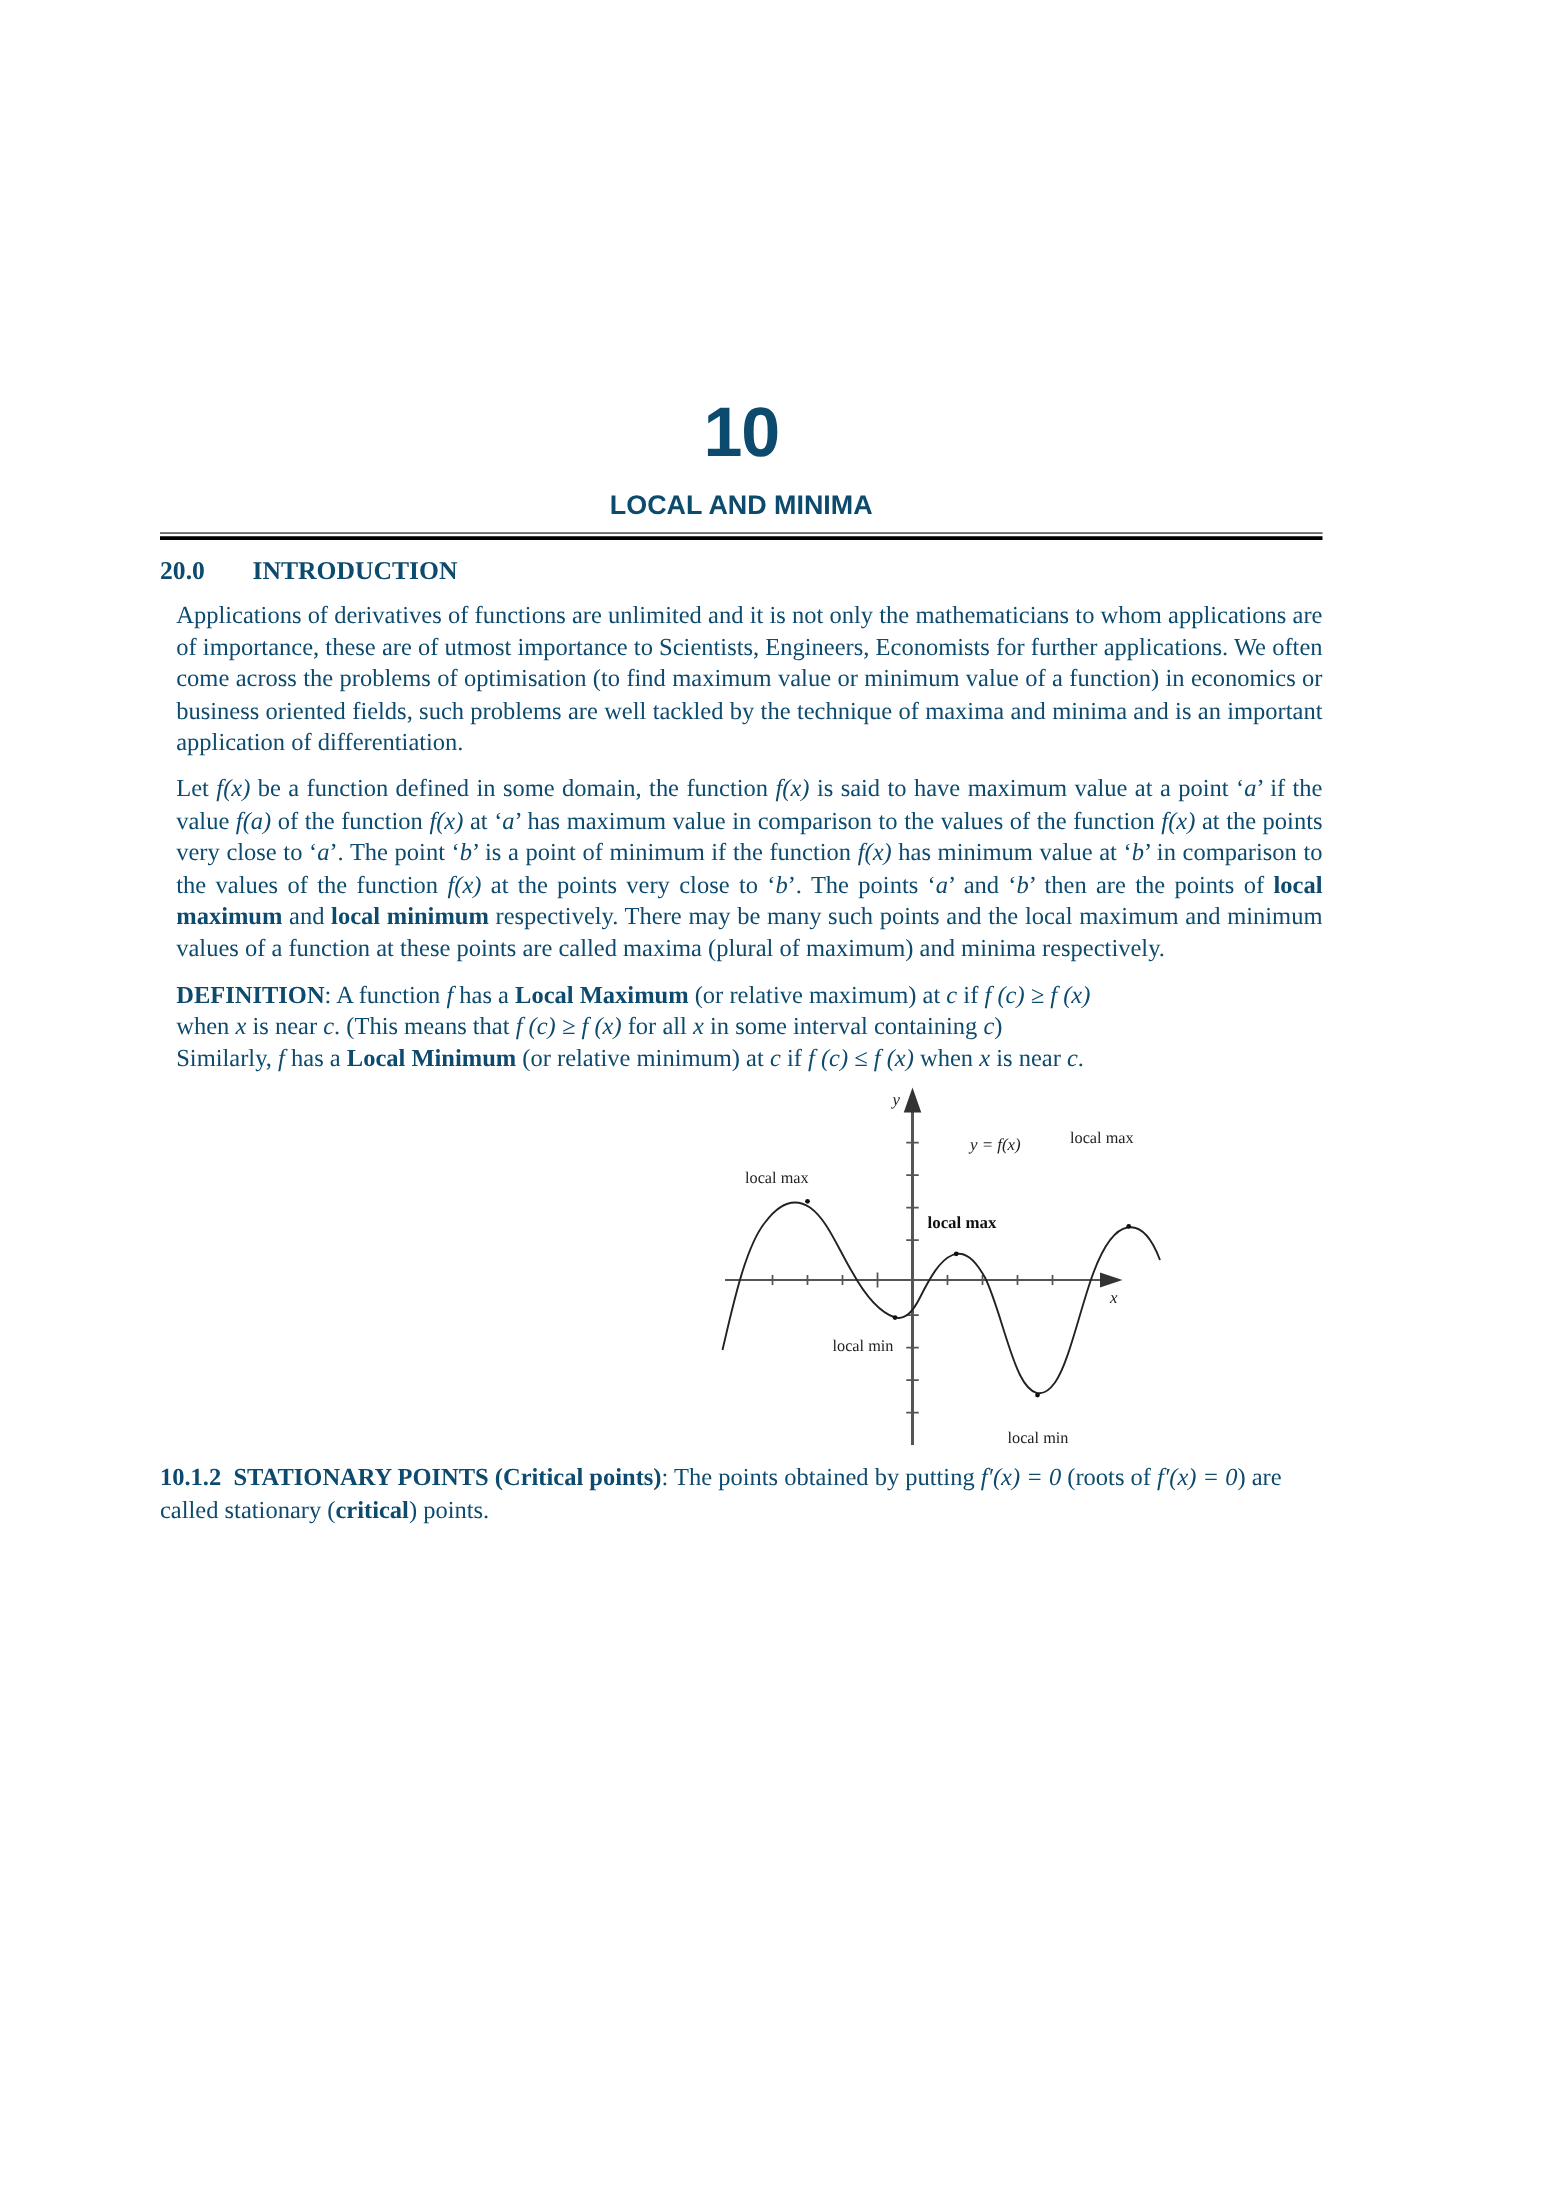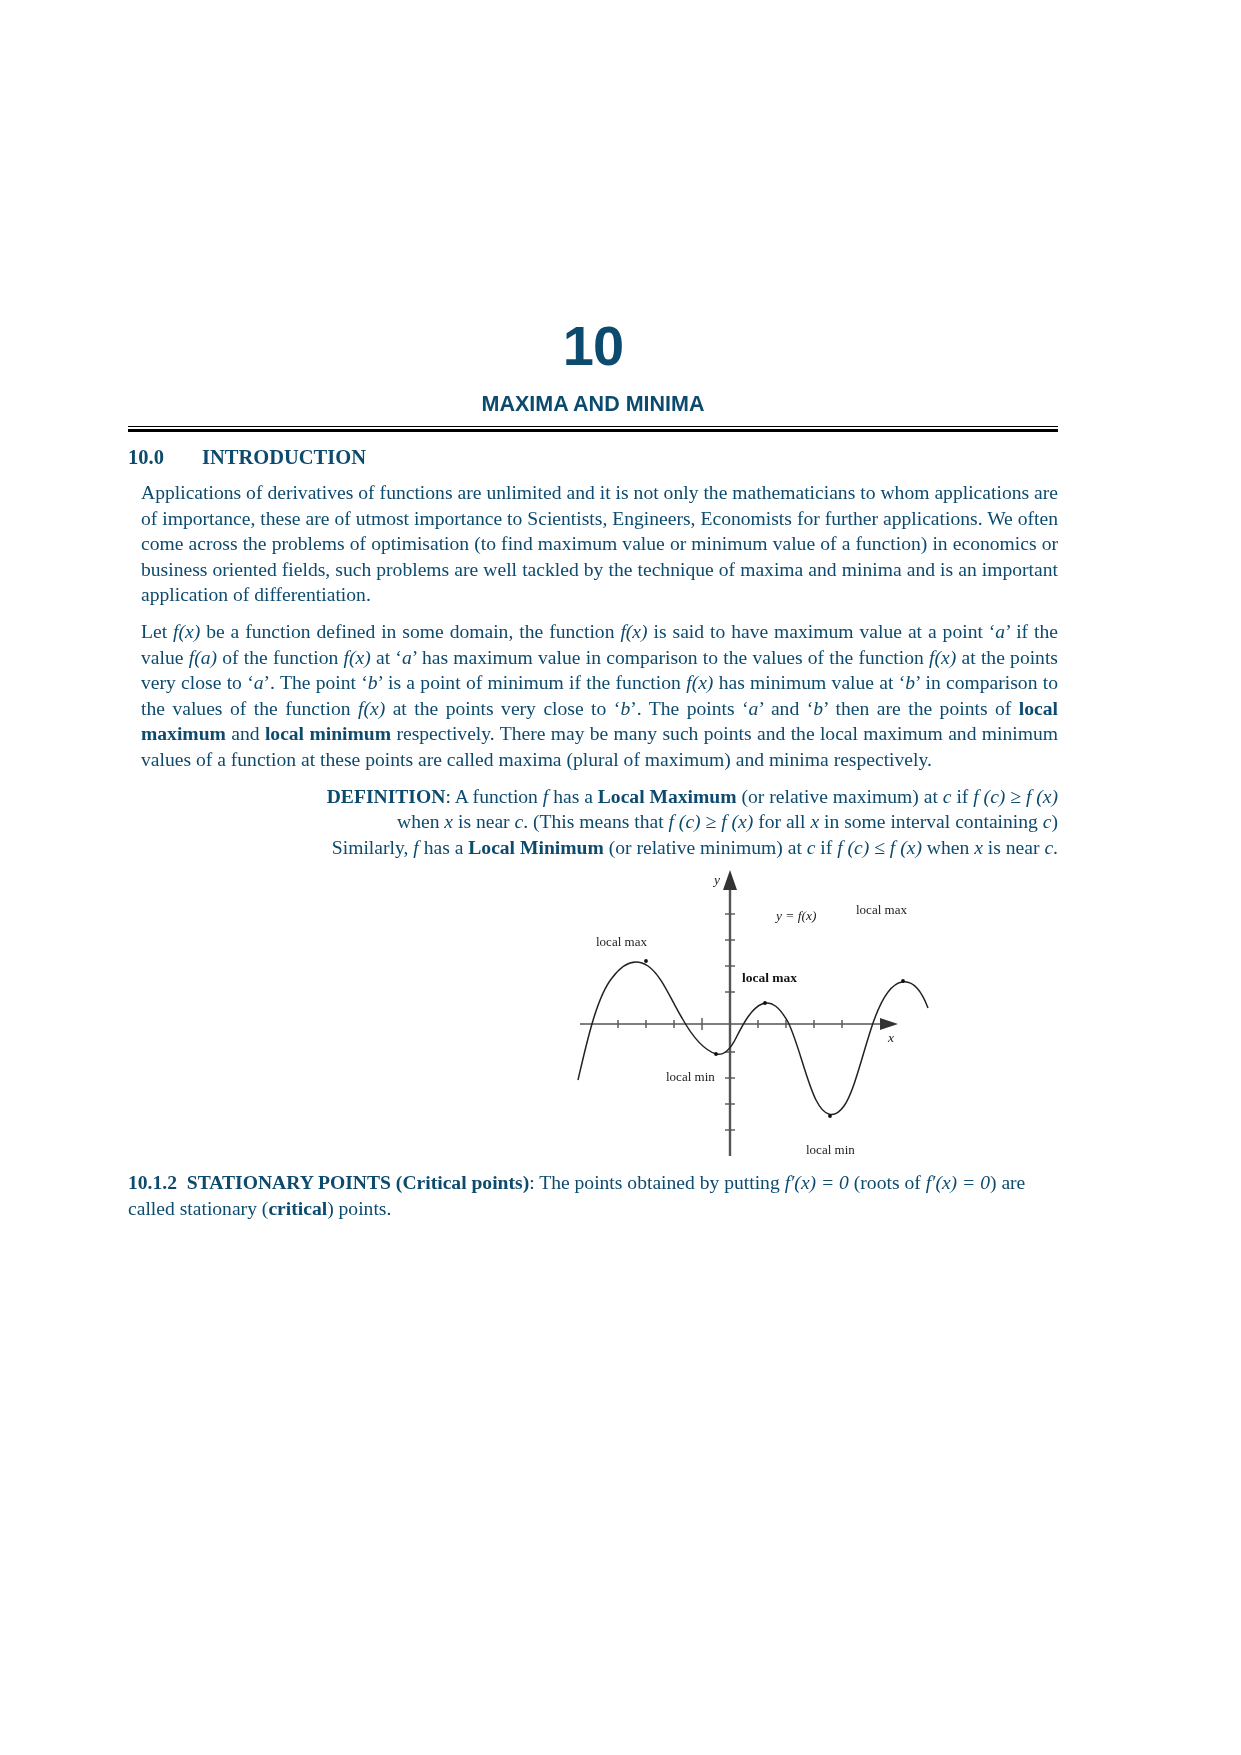--- a/index.html
+++ b/index.html
@@ -76,21 +76,21 @@
   
   p.body {
     font-size: 19.6px;
     line-height: 25.6px;
     text-align: justify;
     margin: 11px 0 0 13px;
     -webkit-hyphens: none;
     hyphens: none;
   }
   p.body.tight {
-    text-align: right;
+    text-align: left;
   }
   .it { font-style: italic; }
   .bd { font-weight: bold; }
   .nb { white-space: nowrap; }
 
   
   .figure {
     position: relative;
     height: 300px;
     margin-top: 6px;
@@ -125,30 +125,30 @@
     margin: 4px 0 0 0;
   }
 </style>
 </head>
 <body>
 
 <div class="page">
   <div class="content">
 
     <div class="chapter-number">10</div>
-    <div class="chapter-title">MAXIMA AND MINIMA</div>
+    <div class="chapter-title">LOCAL AND MINIMA</div>
 
     <div class="double-rule">
       <div class="thin"></div>
       <div class="gap"></div>
       <div class="thick"></div>
     </div>
 
     <div class="sec-head">
-      <span class="num">10.0</span>
+      <span class="num">20.0</span>
       <span class="ttl">INTRODUCTION</span>
     </div>
 
     <p class="body">Applications of derivatives of functions are unlimited and it is not only the mathematicians to whom applications are of importance, these are of utmost importance to Scientists, Engineers, Economists for further applications. We often come across the problems of optimisation (to find maximum value or minimum value of a function) in economics or business oriented fields, such problems are  well tackled by the technique of maxima and minima and is an important application of differentiation.</p>
 
 
     <p class="body"><span>Let </span><span class="it">f</span><span class="it">(x)</span><span> be a function defined in some domain, the function </span><span class="it">f</span><span class="it">(x)</span><span> is said to have maximum value at a point ‘</span><span class="it">a</span><span>’ if the value </span><span class="it">f</span><span class="it">(a)</span><span> of the function </span><span class="it">f</span><span class="it">(x)</span><span> at ‘</span><span class="it">a</span><span>’  has maximum value in comparison to the values of the function </span><span class="it">f</span><span class="it">(x)</span><span> at the points very close to ‘</span><span class="it">a</span><span>’. The point ‘</span><span class="it">b</span><span>’ is a point of minimum if the function </span><span class="it">f</span><span class="it">(x)</span><span> has minimum value at ‘</span><span class="it">b</span><span>’  in comparison to the values of the function </span><span class="it">f</span><span class="it">(x)</span><span> at the points very close to ‘</span><span class="it">b</span><span>’. The points ‘</span><span class="it">a</span><span>’ and ‘</span><span class="it">b</span><span>’ then are the points of </span><span class="bd">local maximum</span><span> and </span><span class="bd">local minimum</span><span> respectively. There may be many such points and the local maximum and minimum values of a function at these points are called maxima (plural of maximum) and minima respectively.</span></p>
 
     <p class="body tight"><span class="bd">DEFINITION</span><span>: A function </span><span class="it">f</span><span> has a </span><span class="bd">Local Maximum</span><span> (or relative maximum) at </span><span class="it">c</span><span>  if </span><span class="it nb">f (c) ≥ f (x)</span><br><span>when </span><span class="it">x</span><span> is near </span><span class="it">c</span><span>.  (This means that </span><span class="it nb">f (c) ≥ f (x)</span><span> for all </span><span class="it">x</span><span> in some interval containing </span><span class="it">c</span><span>)</span><br><span>Similarly, </span><span class="it">f</span><span> has a </span><span class="bd">Local Minimum</span><span> (or relative minimum) at </span><span class="it">c</span><span> if </span><span class="it nb">f (c) ≤ f (x)</span><span> when </span><span class="it">x</span><span> is near </span><span class="it">c</span><span>.</span></p>
 

